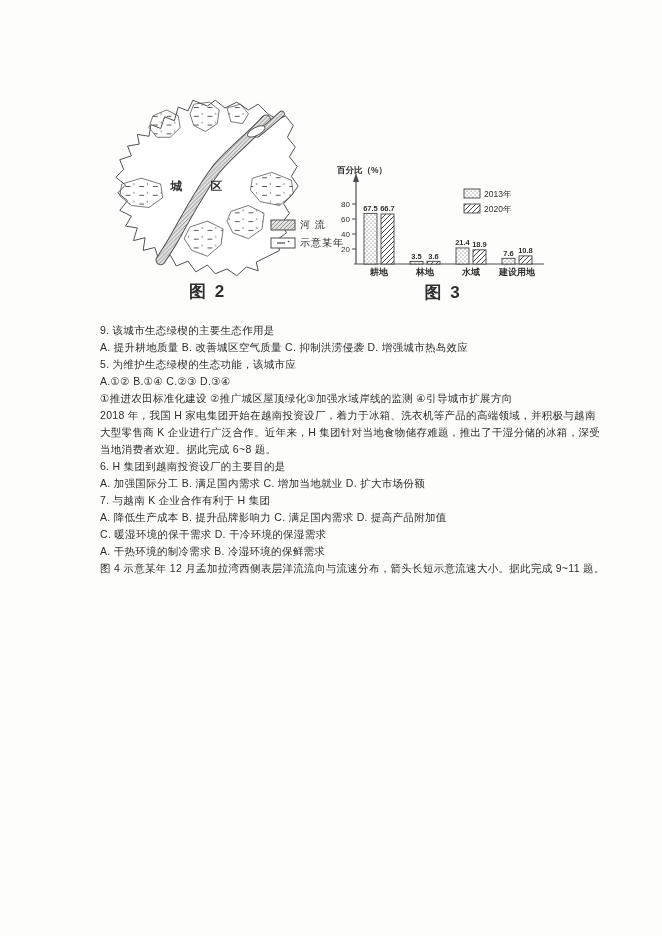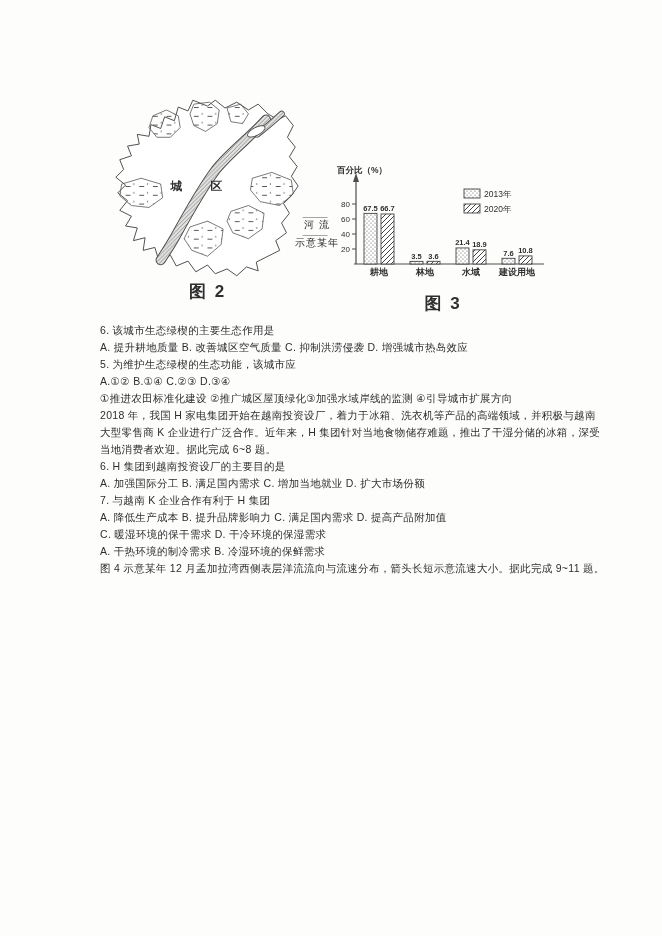--- a/index.html
+++ b/index.html
@@ -8,23 +8,23 @@
     background:#fdfdfc; overflow:hidden;
     font-family:"Liberation Sans","DejaVu Sans",sans-serif;
     color:#333;
   }
   .map-figure{position:absolute; left:110px; top:92px; width:195px; height:190px;}
   .caption{
     position:absolute; text-align:center; font-size:17px; color:#2f2f2f;
     letter-spacing:2px; font-weight:bold;
   }
   .caption-fig2{left:110px; top:280px; width:195px;}
-  .caption-fig3{left:338px; top:292px; width:210px;}
+  .caption-fig3{left:338px; top:281px; width:210px;}
   .map-legend{position:absolute; left:270px; top:217px; width:90px;}
-  .map-legend-row{display:flex; align-items:center; height:15px; margin-bottom:3px;flex-direction:column;}
+  .map-legend-row{display:flex; align-items:center; height:15px; margin-bottom:3px;}
   .map-legend-row svg{display:block;}
   .map-legend-label{font-size:10px; color:#2f2f2f; margin-left:4px; letter-spacing:1px; white-space:nowrap;}
   .chart-figure{position:absolute; left:336px; top:164px; width:212px; height:122px;}
   .text-block{
     position:absolute; left:100px; top:322px; width:470px;
     font-size:10.5px; line-height:17px; color:#2e2e2e; letter-spacing:0.3px;
   }
   .text-block .line{white-space:nowrap; height:17px;}
 </style>
 </head>
@@ -142,21 +142,21 @@
         <text x="181" y="111" font-size="9" fill="#2e2e2e" text-anchor="middle" font-weight="bold">建设用地</text>
         <rect x="128" y="25" width="16" height="9" fill="url(#pat-dots)" stroke="#444" stroke-width="0.9"></rect>
         <text x="148" y="33" font-size="8.5" fill="#2e2e2e">2013年</text>
         <rect x="128" y="40" width="16" height="9" fill="url(#pat-hatch)" stroke="#444" stroke-width="0.9"></rect>
         <text x="148" y="48" font-size="8.5" fill="#2e2e2e">2020年</text>
       </svg>
   </div>
   <div class="caption caption-fig3">图 3</div>
 
   <div class="text-block">
-    <div class="line">6. 该城市生态绿楔的主要生态作用是</div>
+    <div class="line">9. 该城市生态绿楔的主要生态作用是</div>
     <div class="line">A. 提升耕地质量  B. 改善城区空气质量  C. 抑制洪涝侵袭  D. 增强城市热岛效应</div>
     <div class="line">5. 为维护生态绿楔的生态功能，该城市应</div>
     <div class="line">A.①② B.①④ C.②③ D.③④</div>
     <div class="line">①推进农田标准化建设 ②推广城区屋顶绿化③加强水域岸线的监测 ④引导城市扩展方向</div>
     <div class="line">2018 年，我国 H 家电集团开始在越南投资设厂，着力于冰箱、洗衣机等产品的高端领域，并积极与越南</div>
     <div class="line">大型零售商 K 企业进行广泛合作。近年来，H 集团针对当地食物储存难题，推出了干湿分储的冰箱，深受</div>
     <div class="line">当地消费者欢迎。据此完成 6~8 题。</div>
     <div class="line">6. H 集团到越南投资设厂的主要目的是</div>
     <div class="line">A. 加强国际分工  B. 满足国内需求 C. 增加当地就业  D. 扩大市场份额</div>
     <div class="line">7. 与越南 K 企业合作有利于 H 集团</div>

